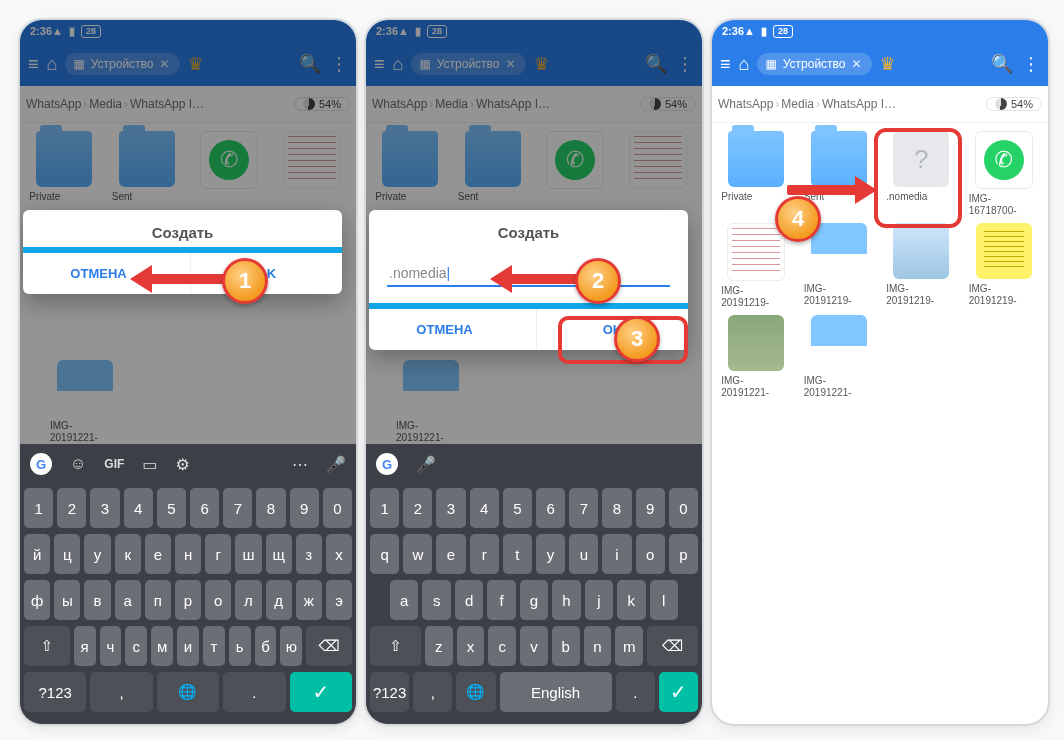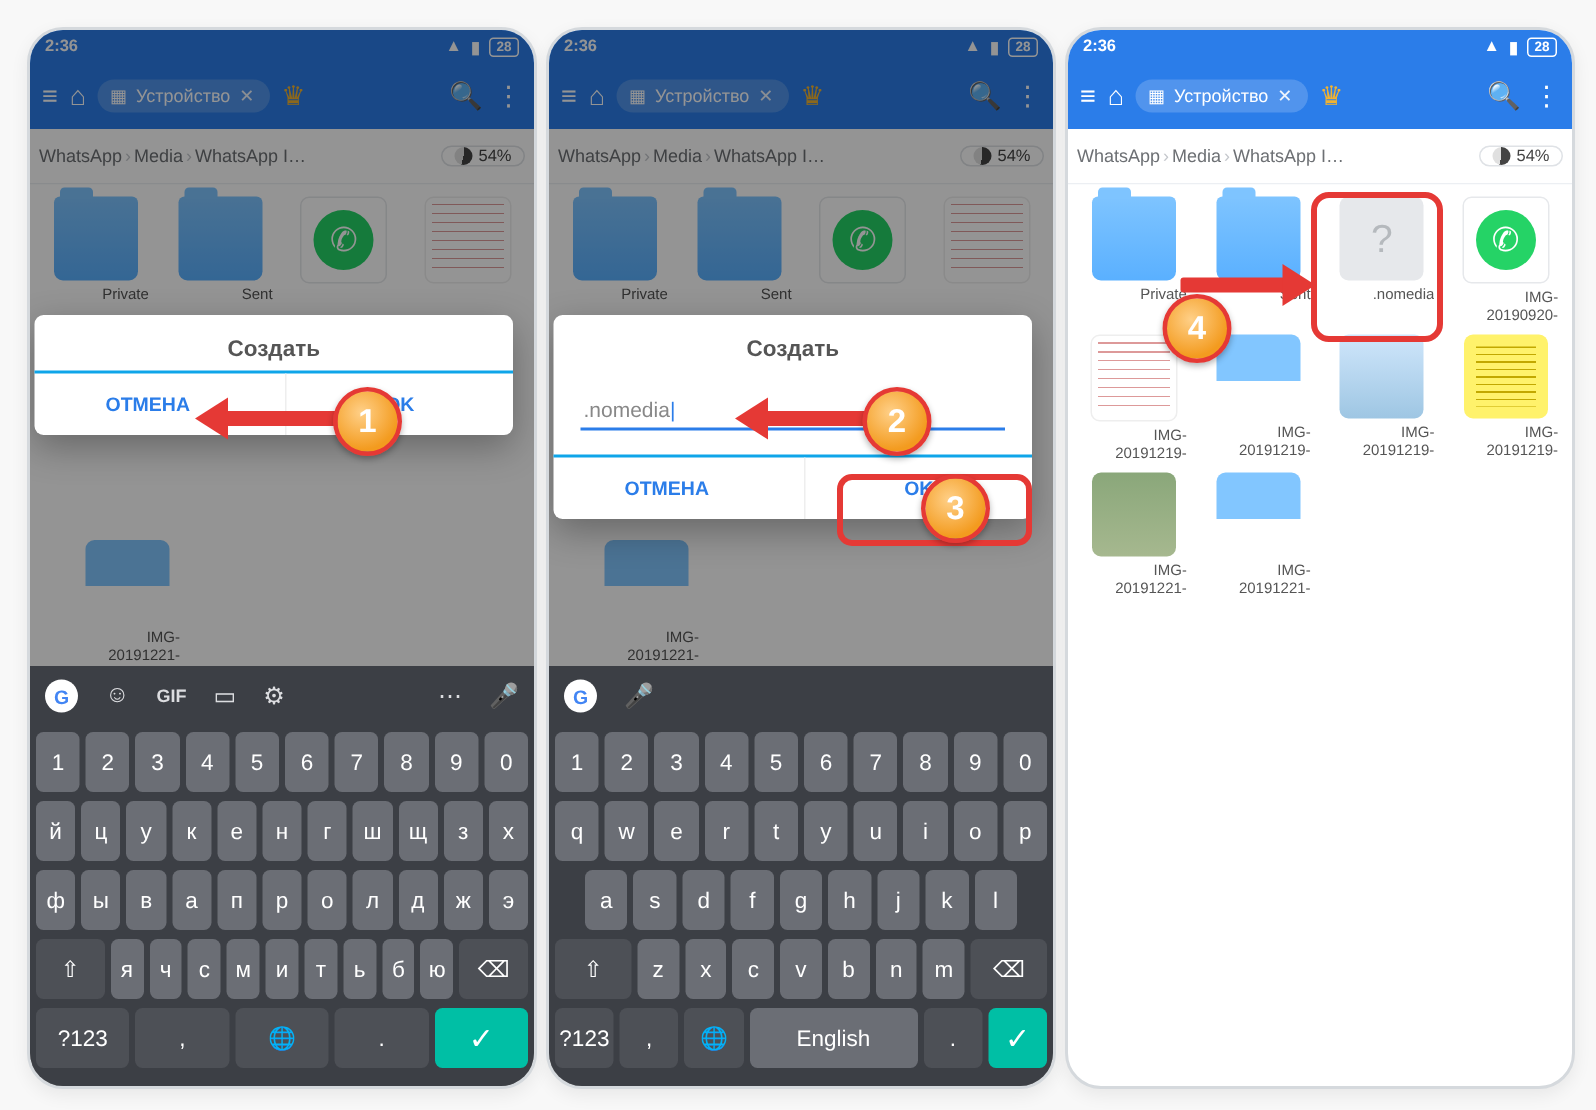--- a/index.html
+++ b/index.html
@@ -14,21 +14,21 @@
     --red:#e53935;
     --green:#00bfa5;
     --orange:#f2b330;
   }
   body{margin:0;background:#e9ecef;font-family:Arial,Helvetica,sans-serif;}
   .stage{width:1064px;height:740px;position:relative;background:#f8f8f8;}
   .phone{position:absolute;top:18px;width:336px;height:704px;border-radius:24px;border:2px solid #d5d9dd;box-shadow:0 4px 12px rgba(0,0,0,.07);background:#fff;overflow:hidden;}
   #p1{left:18px}#p2{left:364px}#p3{left:710px}
   .dim::before{content:"";position:absolute;inset:0;background:rgba(0,0,0,.42);z-index:3;}
   
-  .status{height:22px;background:var(--blue);color:#fff;display:flex;justify-content:space-between;align-items:center;padding:0 10px;font-size:11px;font-weight:600;}
+  .status{height:22px;background:var(--blue);color:#fff;display:flex;align-items:center;padding:0 10px;font-size:11px;font-weight:600;}
   .status .right{display:flex;align-items:center;gap:6px;}
   .bat{display:inline-block;font-size:9px;border:1px solid #fff;border-radius:3px;padding:0 4px;line-height:11px;}
   
   .nav{height:44px;background:var(--blue);display:flex;align-items:center;gap:8px;padding:0 8px;}
   .icon{color:#fff;font-size:18px;}
   .chip{flex:0 0 auto;display:flex;align-items:center;gap:6px;background:rgba(255,255,255,.18);border-radius:16px;padding:4px 10px 4px 8px;color:#fff;font-size:12px;}
   .chip .x{font-size:12px;opacity:.9;}
   .crown{color:var(--orange);font-size:18px;}
   .navspacer{flex:1;}
   
@@ -50,27 +50,27 @@
   .wacircle{width:40px;height:40px;border-radius:50%;background:#25d366;display:flex;align-items:center;justify-content:center;color:#fff;font-size:22px;}
   .img1{background:linear-gradient(180deg,#82c6ff 55%,#fff 55%);}
   .img2{background:linear-gradient(180deg,#cfe6fb,#9ec6e3);}
   .imgtxt{background:#fff;border:1px solid #eee;position:relative;overflow:hidden;}
   .imgtxt::after{content:"";position:absolute;inset:4px;background:repeating-linear-gradient(#d99 0 1px,transparent 1px 6px);}
   .imgyellow{background:#fff26b;position:relative;overflow:hidden;}
   .imgyellow::after{content:"";position:absolute;inset:8px;background:repeating-linear-gradient(#c2a800 0 1px,transparent 1px 5px);}
   .unknown{background:#e6e8eb;position:relative;}
   .unknown::after{content:"?";color:#b5b9bd;font-size:26px;position:absolute;inset:0;display:flex;align-items:center;justify-content:center;}
   .imgbear{background:linear-gradient(#8aa77a,#a6b88f);}
-  .name{font-size:10px;color:#555;text-align:right;width:70px;overflow:hidden;line-height:1.2;}
+  .name{font-size:10px;color:#555;text-align:left;width:70px;overflow:hidden;line-height:1.2;}
   
   .dialog{position:absolute;left:3px;right:14px;top:190px;background:#fff;border-radius:6px;z-index:5;box-shadow:0 8px 24px rgba(0,0,0,.3);}
   .dialog h4{margin:0;padding:14px 0 6px;text-align:center;font-size:15px;color:#555;font-weight:600;}
   .dialog .inp{margin:14px 18px 16px;border-bottom:2px solid #2b7de9;padding:4px 2px;font-size:14px;color:#888;}
   .dialog .inp .sel{background:#b9dcff;color:#5a5f64;padding:0 2px;}
-  .dialog .btns{display:flex;border-top:2px solid #0ea5e9;gap:16px;}
+  .dialog .btns{display:flex;border-top:6px solid #0ea5e9;gap:16px;}
   .dialog .btn{flex:1;text-align:center;padding:13px 0;font-size:13px;font-weight:700;color:#2b7de9;}
   .dialog .btn+.btn{border-left:1px solid #eee;}
   .ring{position:absolute;z-index:7;border:4px solid var(--red);border-radius:12px;}
   
   .peek{position:absolute;left:8px;top:340px;z-index:1;display:flex;flex-direction:column;align-items:center;gap:4px;}
   
   .kbwrap{position:absolute;bottom:0;left:0;right:0;background:#3c3f45;z-index:6;}
   .sugg{height:40px;display:flex;align-items:center;gap:18px;padding:0 10px;color:#dcdde0;font-size:14px;}
   .sugg .micon{font-size:16px;}
   .gbadge{width:22px;height:22px;border-radius:50%;background:#fff;color:#4285f4;font-weight:800;font-size:13px;display:flex;align-items:center;justify-content:center;}
@@ -420,21 +420,21 @@
             <div class="name">Sent</div>
           </div>
       <div class="tile">
             <div class="thumb unknown"></div>
             <div class="name">.nomedia</div>
           </div>
       <div class="tile">
             <div class="thumb wa">
               <div class="wacircle">✆</div>
             </div>
-            <div class="name">IMG-20190920-</div>
+            <div class="name">IMG-16718700-</div>
           </div>
 
       <div class="tile">
             <div class="thumb imgtxt"></div>
             <div class="name">IMG-20191219-</div>
           </div>
       <div class="tile">
             <div class="thumb img1"></div>
             <div class="name">IMG-20191219-</div>
           </div>

